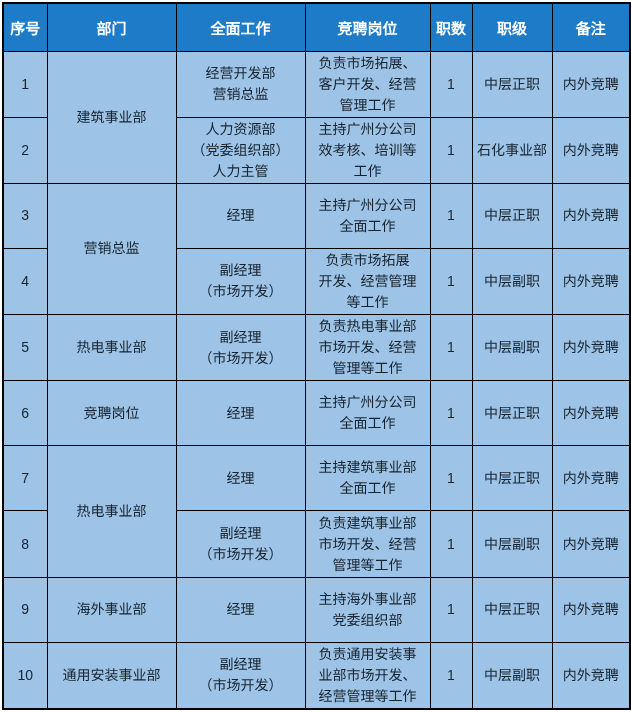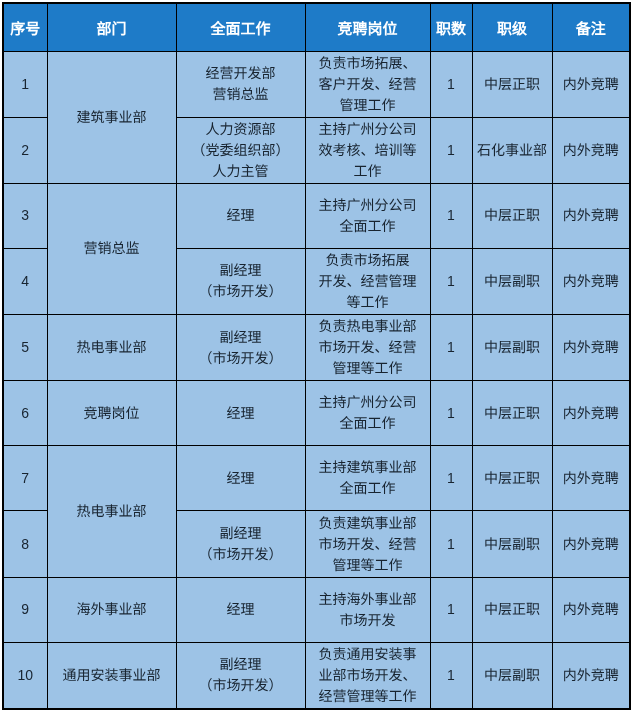--- a/index.html
+++ b/index.html
@@ -173,21 +173,21 @@
 管理等工作</td>
         <td>1</td>
         <td>中层副职</td>
         <td>内外竞聘</td>
       </tr>
       <tr>
         <td>9</td>
         <td>海外事业部</td>
         <td class="multiline">经理</td>
         <td class="multiline">主持海外事业部
-市场开发</td>
+党委组织部</td>
         <td>1</td>
         <td>中层正职</td>
         <td>内外竞聘</td>
       </tr>
       <tr>
         <td>10</td>
         <td>通用安装事业部</td>
         <td class="multiline">副经理
 （市场开发）</td>
         <td class="multiline">负责通用安装事

